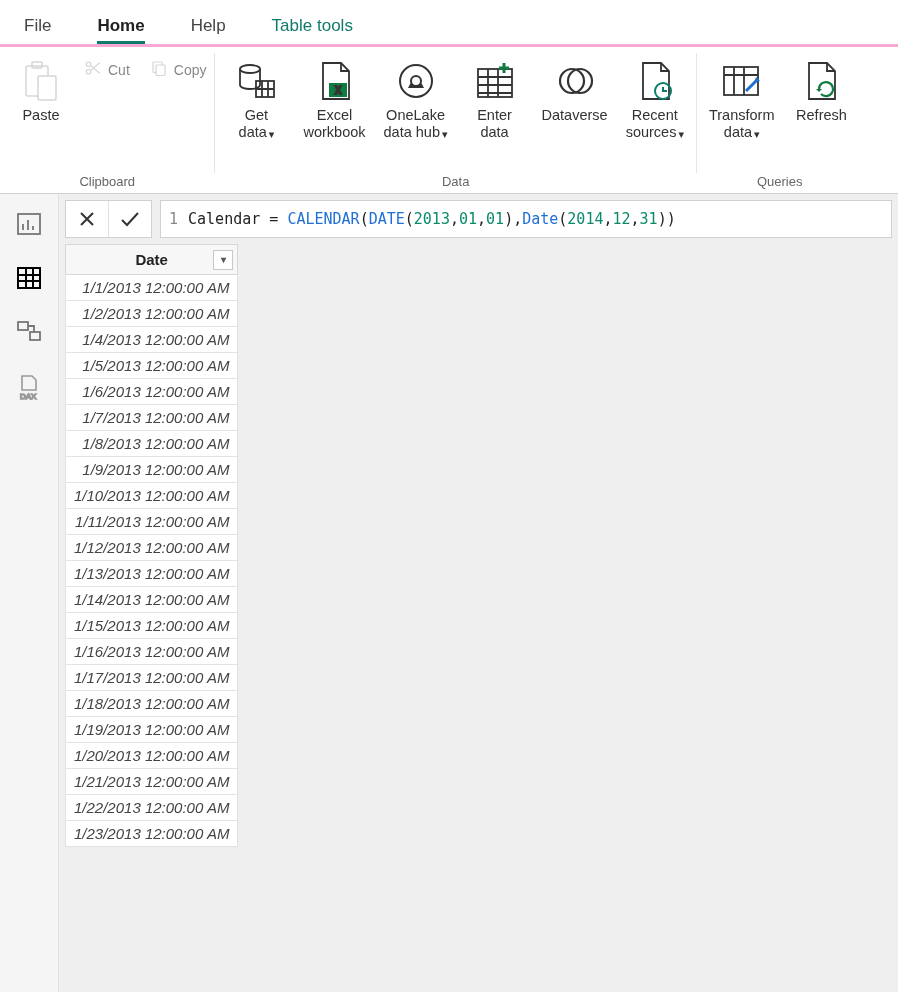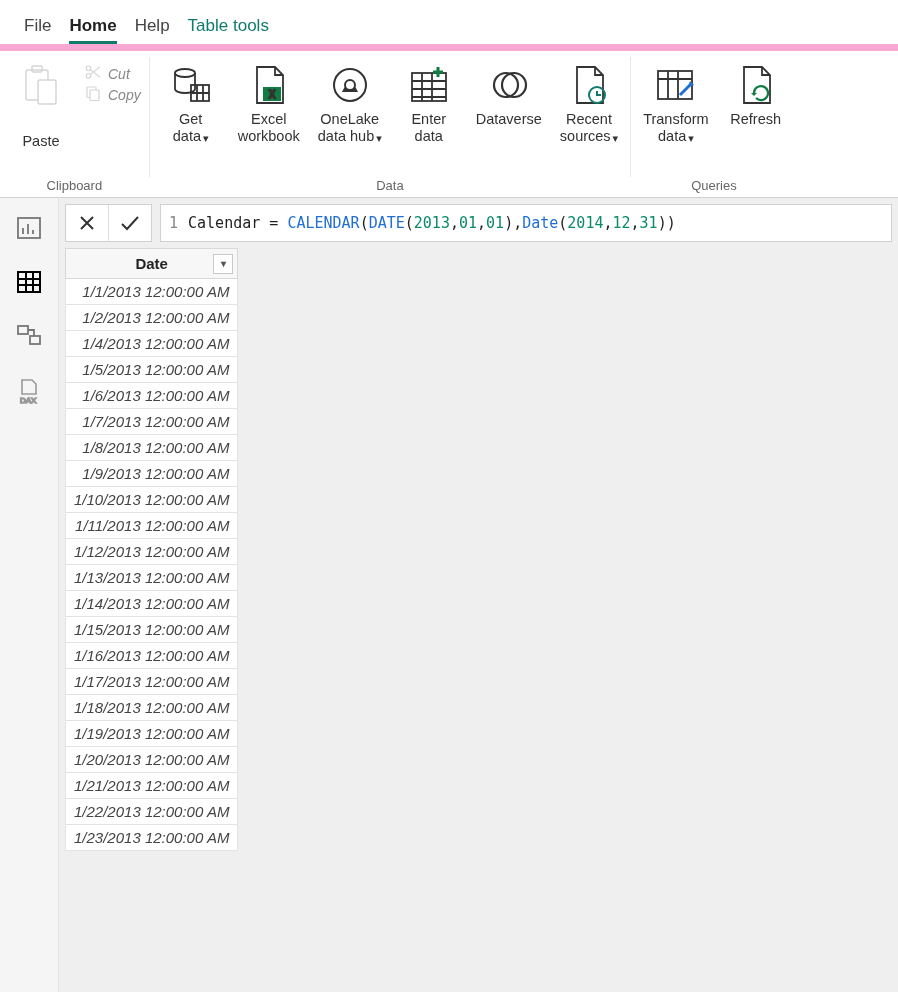--- a/index.html
+++ b/index.html
@@ -1,33 +1,33 @@
 <!DOCTYPE html>
 <html><head>
 <meta charset="utf-8">
 <style>
   html,body{margin:0;padding:0;font-family:"Segoe UI",Arial,sans-serif;font-size:14px;color:#222;background:#fff;}
   body{width:898px;height:992px;overflow:hidden;box-sizing:border-box;}
   
-  .tabs{display:flex;align-items:flex-end;height:44px;border-bottom:7px solid #f9a8d4;padding-left:24px;gap:18px;}
+  .tabs{display:flex;align-items:flex-end;height:44px;border-bottom:3px solid #f9a8d4;padding-left:24px;gap:46px;}
   .tab{font-size:17px;color:#444;padding-bottom:8px;cursor:pointer;}
   .tab.active{font-weight:600;color:#222;border-bottom:3px solid #0f7b6c;padding-bottom:5px;}
   .tab.tools{color:#0f7b6c;}
   
   .ribbon{display:flex;align-items:flex-start;border-bottom:1px solid #d0d0d0;background:#fff;height:146px;}
   .group{display:flex;flex-direction:column;align-items:center;padding:6px 8px 0 8px;height:100%;box-sizing:border-box;}
   .group-sep{width:1px;background:#e6e6e6;height:120px;margin-top:6px;}
   .group-body{display:flex;align-items:flex-start;gap:10px;flex:1;}
   .group-label{font-size:13px;color:#666;padding:2px 0 4px 0;}
   .big-btn{display:flex;flex-direction:column;align-items:center;justify-content:flex-start;padding:4px 4px 0 4px;text-align:center;min-width:58px;cursor:pointer;}
   .big-btn .icon-wrap{height:48px;display:flex;align-items:center;justify-content:center;}
   .big-btn .lbl{font-size:14.5px;color:#333;line-height:1.15;margin-top:2px;}
-  .dim{color:#b5b5b5;gap:22px;}
+  .dim{color:#b5b5b5;}
   .dim svg{opacity:.35;}
-  .clip-col{display:flex;flex-direction:column;gap:0;padding-top:6px;font-style:italic;}
+  .clip-col{display:flex;flex-direction:row;gap:20px;padding-top:6px;}
   .small-btn{display:flex;align-items:center;gap:6px;font-size:14px;color:#888;cursor:default;}
   .small-btn svg{width:18px;height:18px;}
   .chev{font-size:11px;margin-left:2px;position:relative;top:1px;}
   
   .content{display:flex;height:calc(992px - 44px - 146px);}
   .view-rail{width:58px;background:#f5f5f5;border-right:1px solid #e2e2e2;display:flex;flex-direction:column;align-items:center;gap:26px;padding-top:18px;}
   .view-rail .vbtn{width:30px;height:28px;display:flex;justify-content:center;cursor:pointer;}
   .view-rail .vbtn.sel svg{stroke:#000;}
   .view-rail .vbtn.sel rect{stroke:#000;}
   

